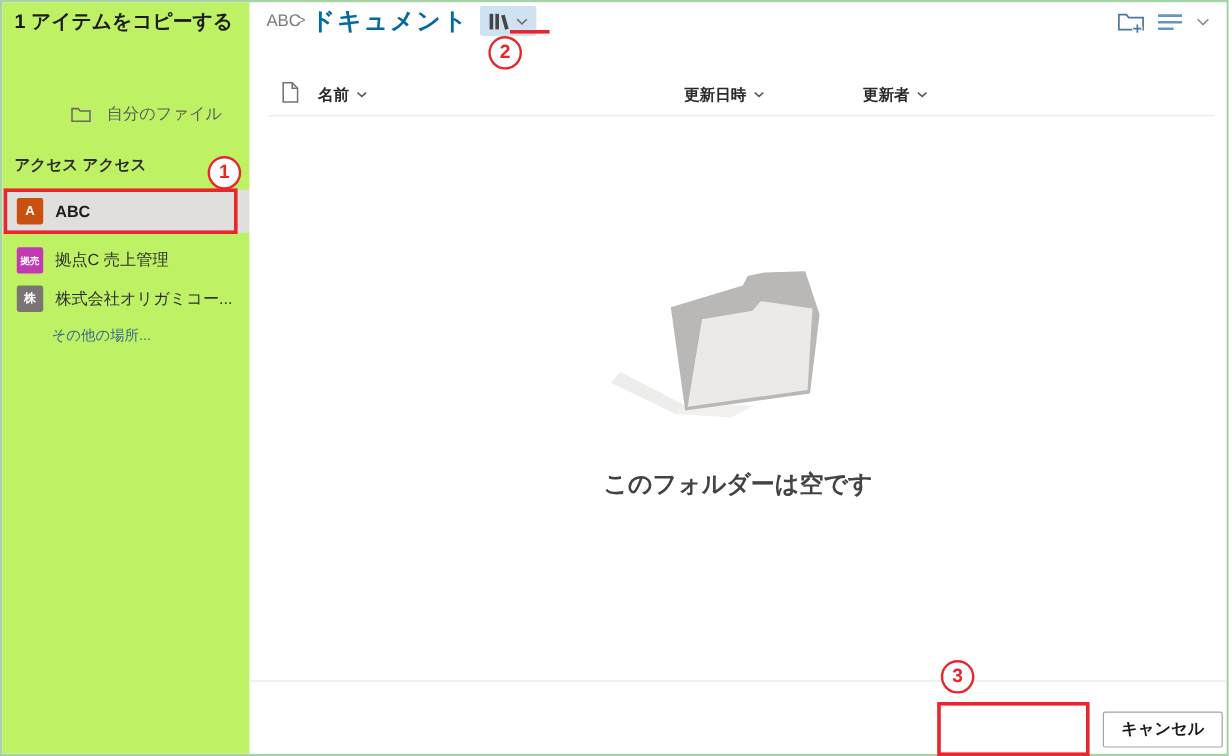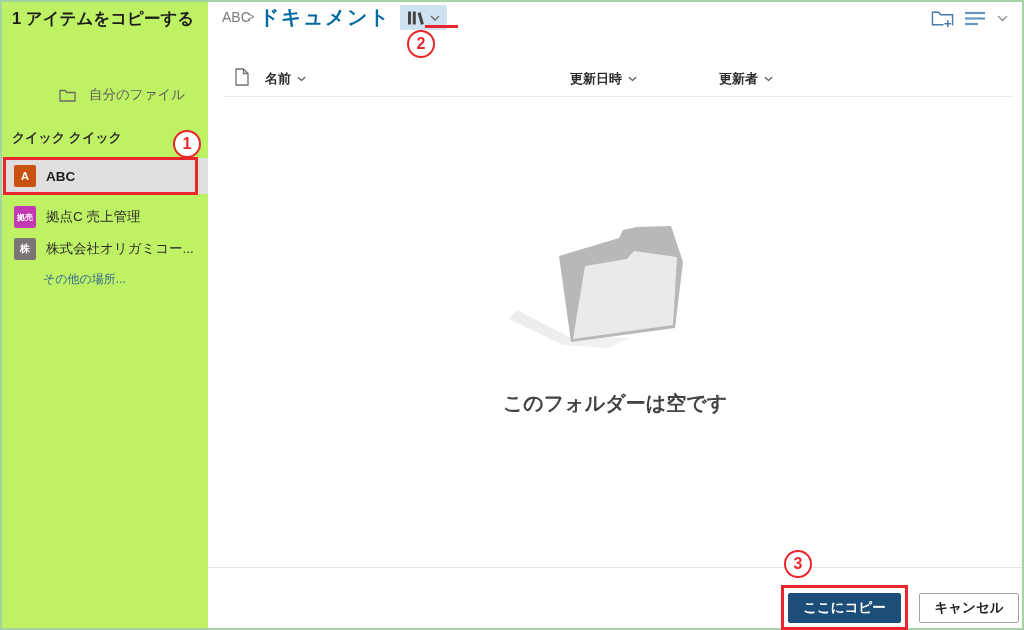--- a/index.html
+++ b/index.html
@@ -71,21 +71,21 @@
   <aside class="sidebar">
     <div class="dialog-title">1 アイテムをコピーする</div>
 
     <div class="nav-row myfiles">
       <svg width="17" height="14" viewBox="0 0 17 14">
         <path d="M1 2.5 h5.2 l1.6 2 h8.2 v8.5 h-15 z" fill="none" stroke="#6b6966" stroke-width="1.3"></path>
       </svg>
       <span>自分のファイル</span>
     </div>
 
-    <div class="qa-heading">クイック クイック</div>
+    <div class="qa-heading">アクセス アクセス</div>
 
     <div class="site-row selected" style="top:156px;">
       <span class="site-tile tile-1ch" style="background: rgb(202, 80, 16);">
         <span>A</span>
       </span>
       <span class="site-label">ABC</span>
     </div>
 
     <div class="site-row" style="top:197px;text-align:center;">
       <span class="site-tile tile-2ch" style="background: rgb(194, 57, 179);">
@@ -174,21 +174,20 @@
 
     <svg class="empty-art" width="210" height="165" viewBox="0 0 210 165">
       <polygon points="64,114 10,86 2,95 56,121" fill="#ededec"></polygon>
       <polygon points="56,121 64,112 122,114 102,124" fill="#f2f1f0"></polygon>
       <polygon points="52,32 112,14 116,6 130,3 164,2 176,38 168,104 64,118" fill="#b9b8b7"></polygon>
       <polygon points="78,42 120,35 127,27 170,33 166,101 66,115" fill="#ebeae9"></polygon>
     </svg>
     <div class="empty-msg">このフォルダーは空です</div>
 
     <div class="footer-rule"></div>
-    <button class="btn btn-primary" style="background: rgb(29, 78, 121);">ここにコピー</button>
     <button class="btn btn-cancel">キャンセル</button>
   </main>
 
   <div class="anno-box box-3" style="border-color: rgb(233, 38, 43);"></div>
   <div class="anno-badge badge-3" style="left: 782px; top: 548px; border-color: rgb(233, 38, 43);">
     <span style="color: rgb(233, 38, 43);">3</span>
   </div>
 
 </div>
 

